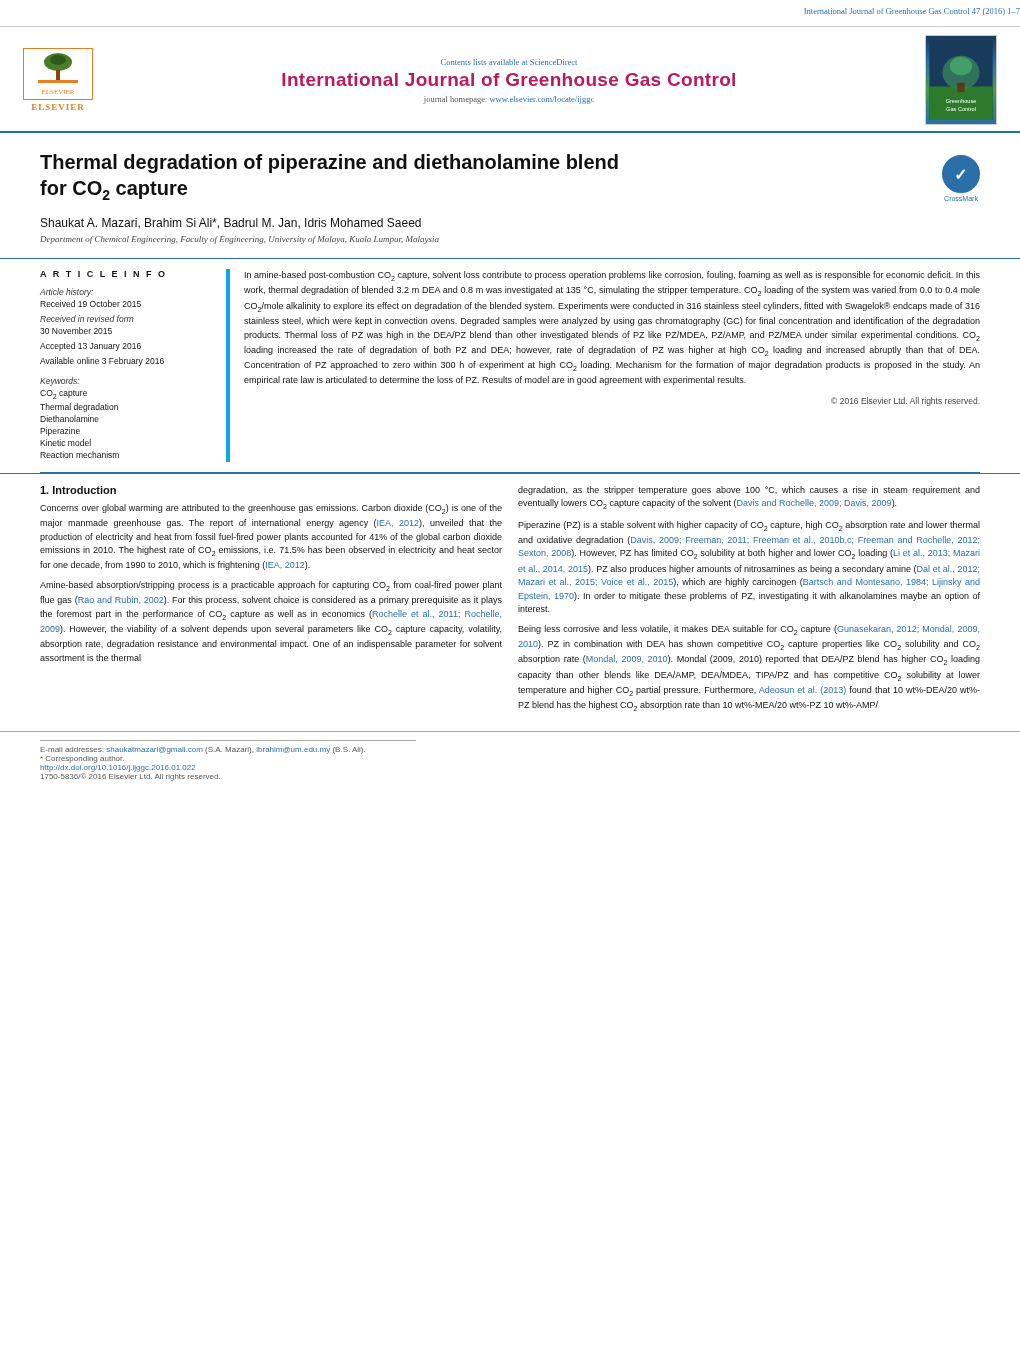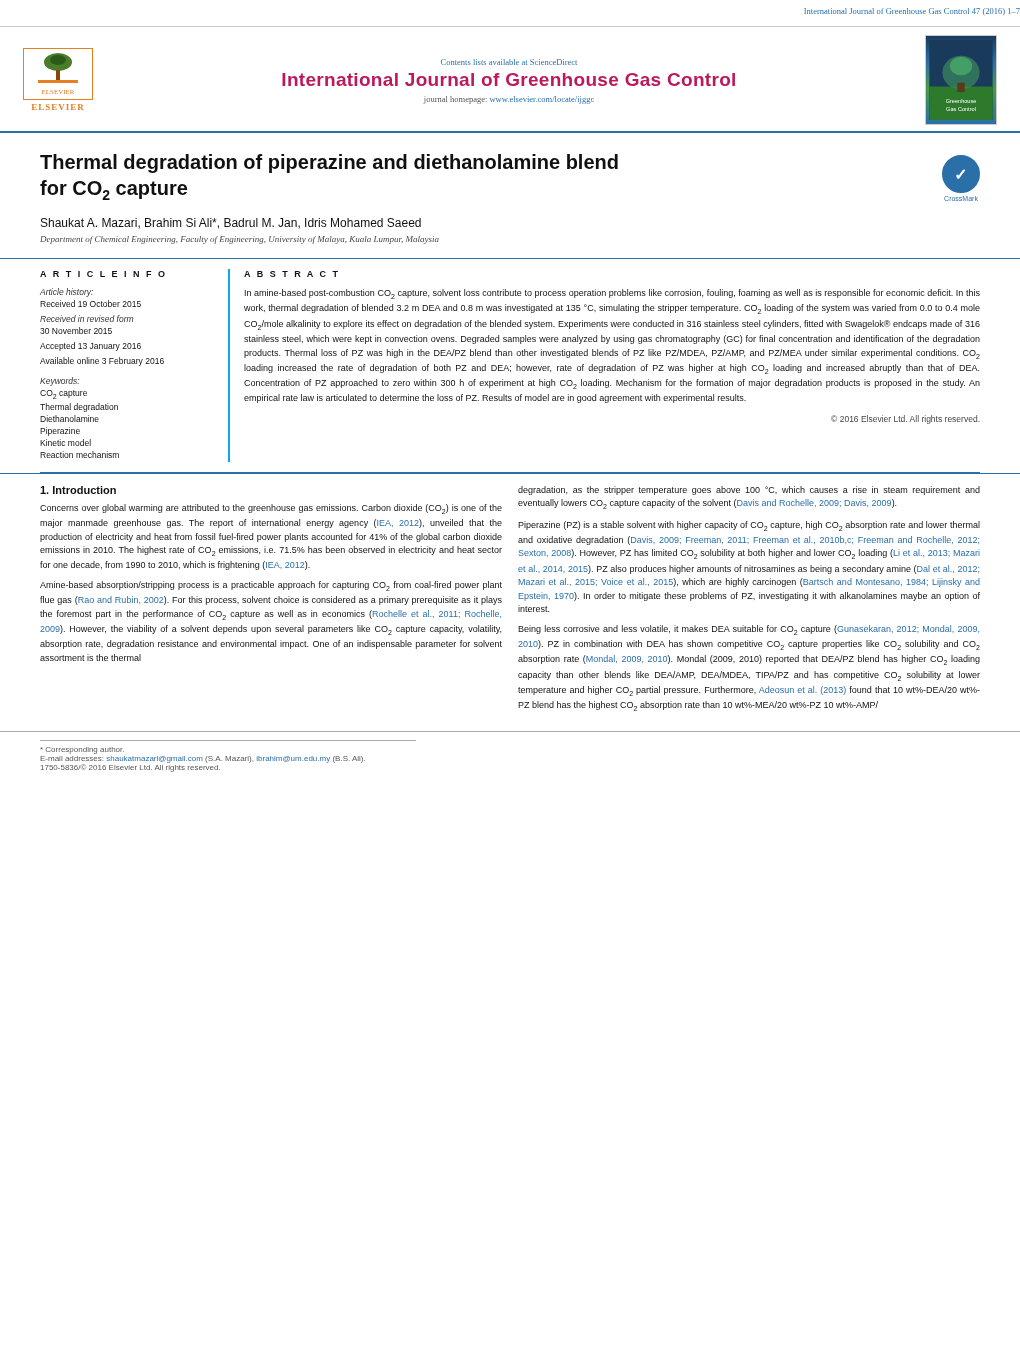--- a/index.html
+++ b/index.html
@@ -139,21 +139,21 @@
       display: flex;
       gap: 0;
       padding: 10px 40px 0 40px;
       border-top: 1.5px solid #2a6fa8;
       margin-top: 8px;
     }
     .left-col {
       width: 190px;
       min-width: 190px;
       padding-right: 22px;
-      border-right: 2px solid #0ea5e9;
+      border-right: 4px solid #0ea5e9;
     }
     .right-col {
       flex: 1;
       padding-left: 14px;
     }
 
     
     .section-heading {
       font-size: 9px;
       font-weight: bold;
@@ -367,21 +367,20 @@
       <div class="keyword-item">CO<sub>2</sub> capture</div>
       <div class="keyword-item">Thermal degradation</div>
       <div class="keyword-item">Diethanolamine</div>
       <div class="keyword-item">Piperazine</div>
       <div class="keyword-item">Kinetic model</div>
       <div class="keyword-item">Reaction mechanism</div>
     </div>
   </div>
 
   <div class="right-col">
-    <div class="section-heading">A B S T R A C T</div>
     <div class="abstract-text">
       In amine-based post-combustion CO<sub>2</sub> capture, solvent loss contribute to process operation problems like corrosion, fouling, foaming as well as is responsible for economic deficit. In this work, thermal degradation of blended 3.2 m DEA and 0.8 m was investigated at 135 °C, simulating the stripper temperature. CO<sub>2</sub> loading of the system was varied from 0.0 to 0.4 mole CO<sub>2</sub>/mole alkalinity to explore its effect on degradation of the blended system. Experiments were conducted in 316 stainless steel cylinders, fitted with Swagelok® endcaps made of 316 stainless steel, which were kept in convection ovens. Degraded samples were analyzed by using gas chromatography (GC) for final concentration and identification of the degradation products. Thermal loss of PZ was high in the DEA/PZ blend than other investigated blends of PZ like PZ/MDEA, PZ/AMP, and PZ/MEA under similar experimental conditions. CO<sub>2</sub> loading increased the rate of degradation of both PZ and DEA; however, rate of degradation of PZ was higher at high CO<sub>2</sub> loading and increased abruptly than that of DEA. Concentration of PZ approached to zero within 300 h of experiment at high CO<sub>2</sub> loading. Mechanism for the formation of major degradation products is proposed in the study. An empirical rate law is articulated to determine the loss of PZ. Results of model are in good agreement with experimental results.
     </div>
     <div class="copyright-line">© 2016 Elsevier Ltd. All rights reserved.</div>
   </div>
 </div>
 
 <hr class="divider" style="margin-top:10px; border-top: 1.5px solid #2a6fa8;">
 
 <div class="body-section">
@@ -409,24 +408,27 @@
       </div>
       <div class="body-text">
         Being less corrosive and less volatile, it makes DEA suitable for CO<sub>2</sub> capture (<a class="ref-link" href="#">Gunasekaran, 2012; Mondal, 2009, 2010</a>). PZ in combination with DEA has shown competitive CO<sub>2</sub> capture properties like CO<sub>2</sub> solubility and CO<sub>2</sub> absorption rate (<a class="ref-link" href="#">Mondal, 2009, 2010</a>). Mondal (2009, 2010) reported that DEA/PZ blend has higher CO<sub>2</sub> loading capacity than other blends like DEA/AMP, DEA/MDEA, TIPA/PZ and has competitive CO<sub>2</sub> solubility at lower temperature and higher CO<sub>2</sub> partial pressure. Furthermore, <a class="ref-link" href="#">Adeosun et al. (2013)</a> found that 10 wt%-DEA/20 wt%-PZ blend has the highest CO<sub>2</sub> absorption rate than 10 wt%-MEA/20 wt%-PZ  10 wt%-AMP/
       </div>
     </div>
   </div>
 </div>
 
 <div class="footer-notes">
   <div style="border-top:1px solid #aaa; margin-bottom:4px; width:40%;"></div>
-  <div>
-    <span>* Corresponding author.</span>
-  </div>
   <div>
     <span>E-mail addresses:</span>
     <a href="#">shaukatmazari@gmail.com</a>
     <span>(S.A. Mazari),</span>
     <a href="#">ibrahim@um.edu.my</a>
     <span>(B.S. Ali).</span>
   </div>
+  <div>
+    <span>* Corresponding author.</span>
+  </div>
+  <div>
+    <a href="#">http://dx.doi.org/10.1016/j.ijggc.2016.01.022</a>
+  </div>
   <div>1750-5836/© 2016 Elsevier Ltd. All rights reserved.</div>
 </div>
 
 </body></html>

